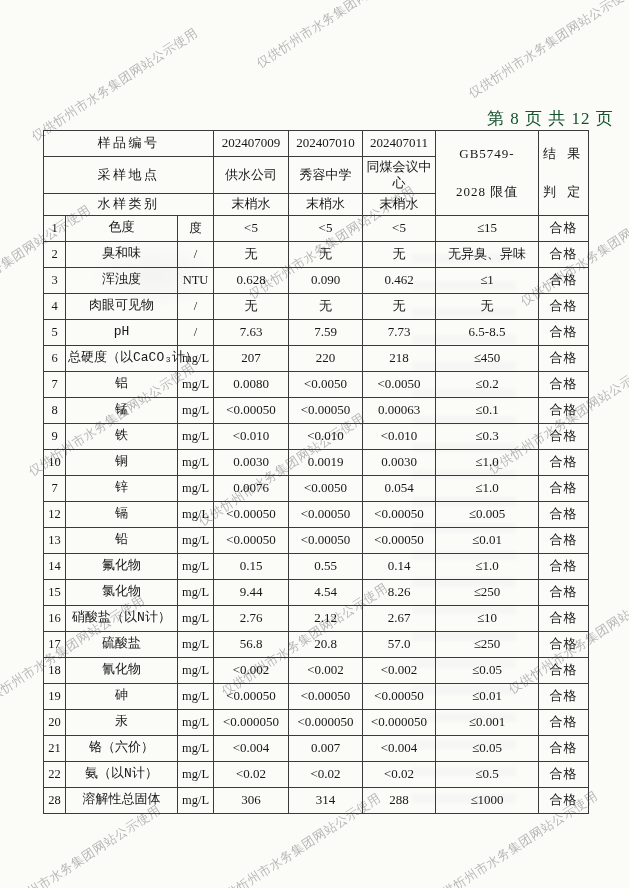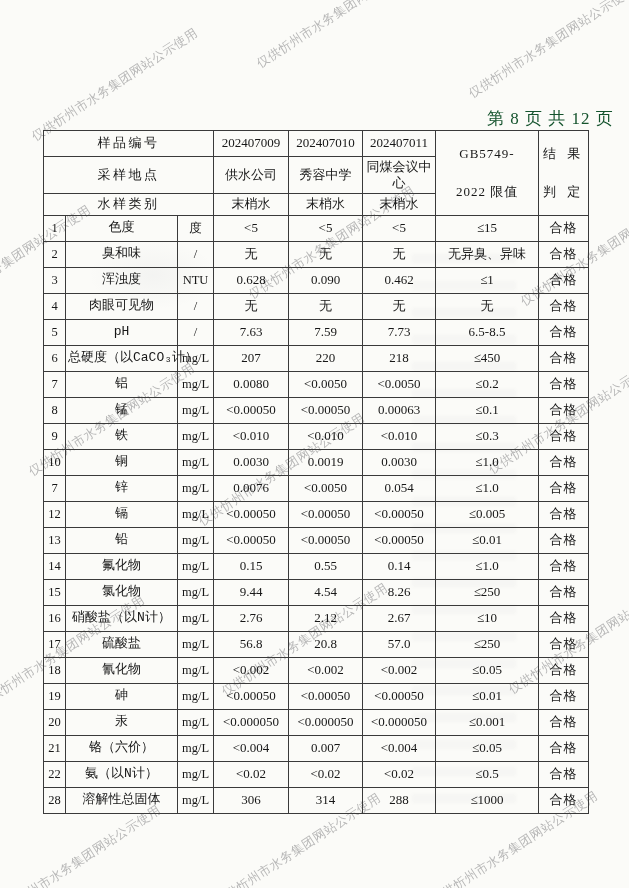--- a/index.html
+++ b/index.html
@@ -78,21 +78,21 @@
         <col style="width:50px">
     </colgroup>
     <thead>
       <tr class="hr1">
         <td colspan="3" class="head-label">样品编号</td>
         <td>202407009</td>
         <td>202407010</td>
         <td>202407011</td>
         <td rowspan="3" class="limit-head">
           <span>GB5749-</span>
-          <span>2022 限值</span>
+          <span>2028 限值</span>
         </td>
         <td rowspan="3" class="result-head">
           <span>结 果</span>
           <span>判 定</span>
         </td>
       </tr>
       <tr class="hr2">
         <td colspan="3" class="head-label">采样地点</td>
         <td>供水公司</td>
         <td>秀容中学</td>

